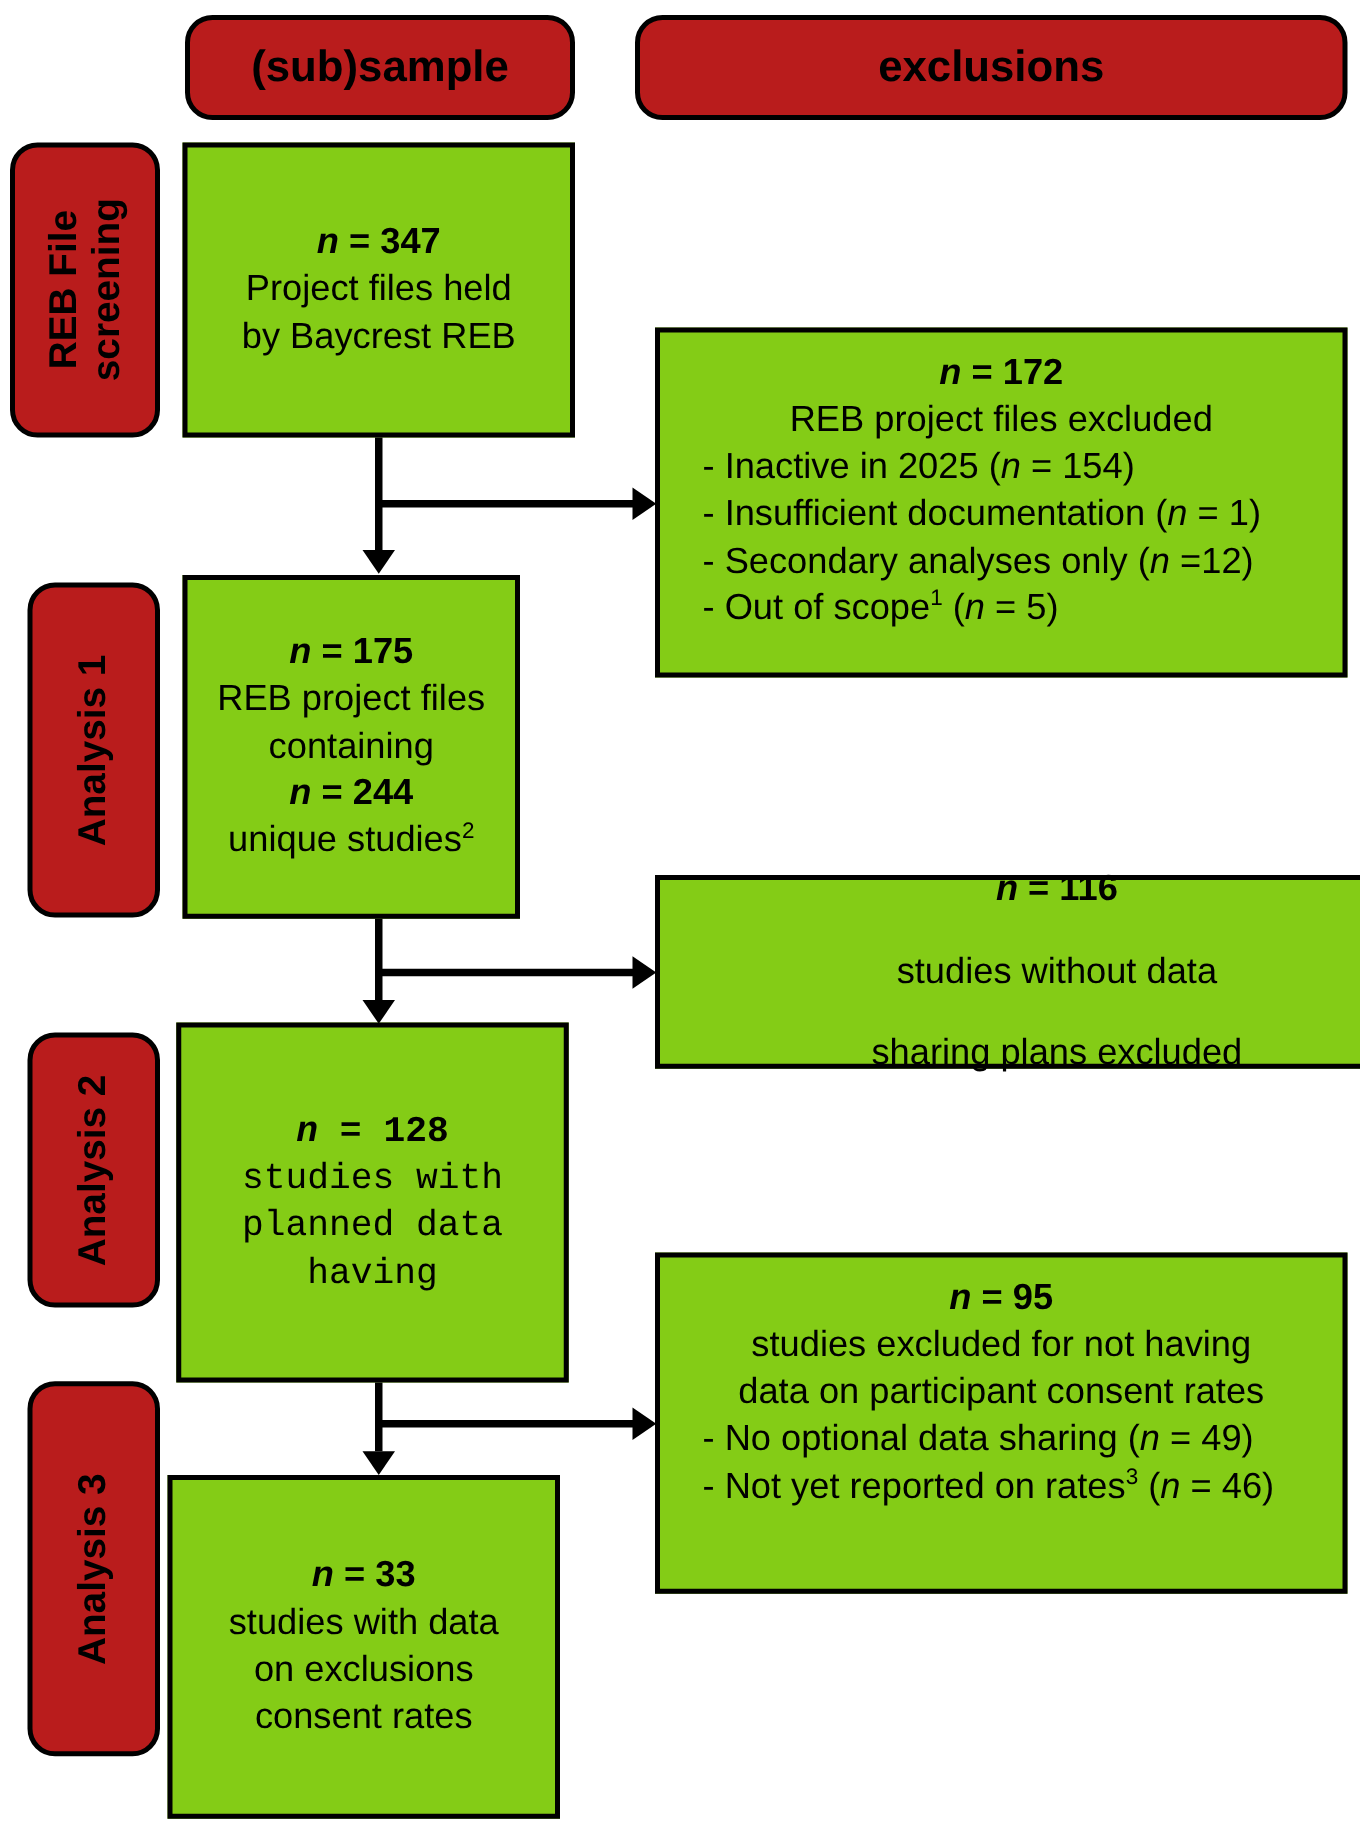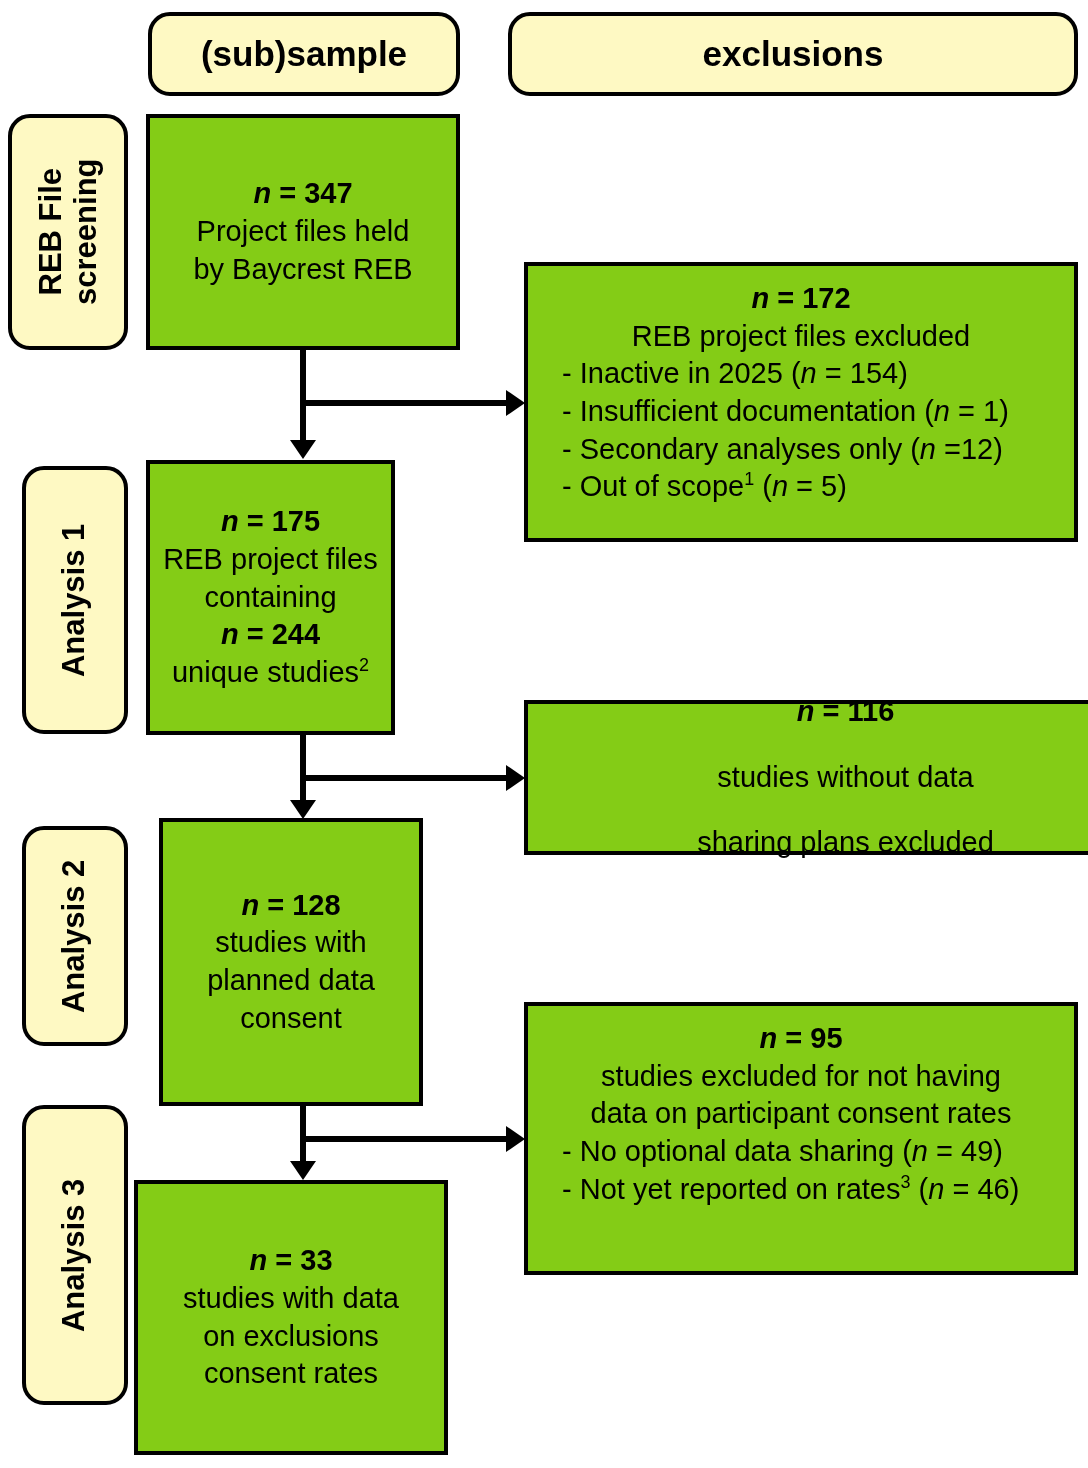--- a/index.html
+++ b/index.html
@@ -15,21 +15,21 @@
     position: relative;
     width: 1088px;
     height: 1468px;
     background: #ffffff;
     overflow: hidden;
   }
   
   .pill {
     position: absolute;
     box-sizing: border-box;
-    background: #fef9c3;
+    background: #b91c1c;
     border: 4px solid #000000;
     border-radius: 22px;
     display: flex;
     align-items: center;
     justify-content: center;
     text-align: center;
     font-weight: bold;
   }
   .pill.header {
     font-size: 35px;
@@ -137,33 +137,33 @@
       <span>Analysis 3</span>
     </span>
   </div>
 
   <div class="box" style="left:146px; top:114px; width:314px; height:236px;">
     <span class="ln bold"><span class="ital">n</span><span> = </span><span>347</span></span>
     <span class="ln">Project files held</span>
     <span class="ln">by Baycrest REB</span>
   </div>
 
-  <div class="box" style="left:146px; top:460px; width:249px; height:275px;">
+  <div class="box" style="left:146px; top:460px; width:270px; height:275px;">
     <span class="ln bold"><span class="ital">n</span><span> = </span><span>175</span></span>
     <span class="ln">REB project files</span>
     <span class="ln">containing</span>
     <span class="ln bold"><span class="ital">n</span><span> = </span><span>244</span></span>
     <span class="ln"><span>unique studies</span><sup>2</sup></span>
   </div>
 
-  <div class="box" style="left:159px; top:818px; width:264px; height:288px;">
+  <div class="box" style="left:141px; top:818px; width:314px; height:288px;font-family:Liberation Mono, monospace;">
     <span class="ln bold"><span class="ital">n</span><span> = </span><span>128</span></span>
     <span class="ln">studies with</span>
     <span class="ln">planned data</span>
-    <span class="ln">consent</span>
+    <span class="ln">having</span>
   </div>
 
   <div class="box" style="left:134px; top:1180px; width:314px; height:275px;">
     <span class="ln bold"><span class="ital">n</span><span> = </span><span>33</span></span>
     <span class="ln">studies with data</span>
     <span class="ln">on exclusions</span>
     <span class="ln">consent rates</span>
   </div>
 
   <div class="box withlist" style="left:524px; top:262px; width:554px; height:280px;">

